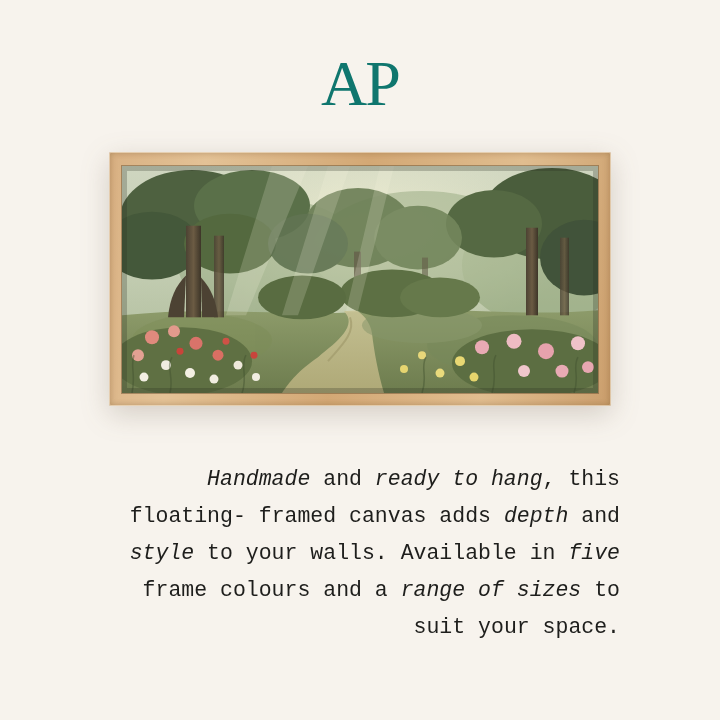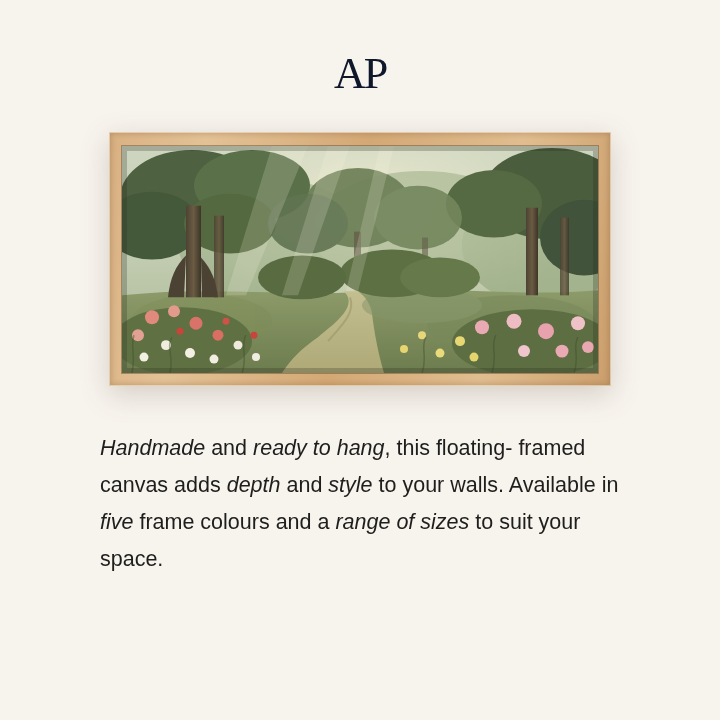--- a/index.html
+++ b/index.html
@@ -21,24 +21,24 @@
     background: #f7f3ed;
     display: flex;
     flex-direction: column;
     align-items: center;
   }
 
   
   .logo {
     margin-top: 52px;
     font-family: "Liberation Serif", serif;
-    font-size: 44px;
+    font-size: 64px;
     letter-spacing: -2px;
     line-height: 1;
-    color: #0f172a;
+    color: #0f766e;
     font-weight: 400;
   }
 
   
   .title {
     margin-top: 22px;
     font-family: "Liberation Serif", serif;
     font-size: 30px;
     font-weight: 700;
     letter-spacing: 0.2px;
@@ -75,24 +75,24 @@
     width: 100%;
     height: 100%;
     overflow: hidden;
     box-shadow: inset 0 0 18px rgba(40, 50, 30, .35), 0 0 0 1px rgba(95, 70, 40, .45);
     background: #6f7f58;
   }
   .canvas svg { display: block; width: 100%; height: 100%; }
 
   
   .desc {
-    margin-top: 44px;
+    margin-top: 55px;
     width: 520px;
-    text-align: left;
-    font-family: Liberation Sans, sans-serif;
+    text-align: right;
+    font-family: Liberation Mono, monospace;
     font-size: 21.5px;
     line-height: 1.72;
     color: #1e1e1c;
   }
   .desc em {
     font-style: italic;
   }
 </style>
 </head>
 <body>

